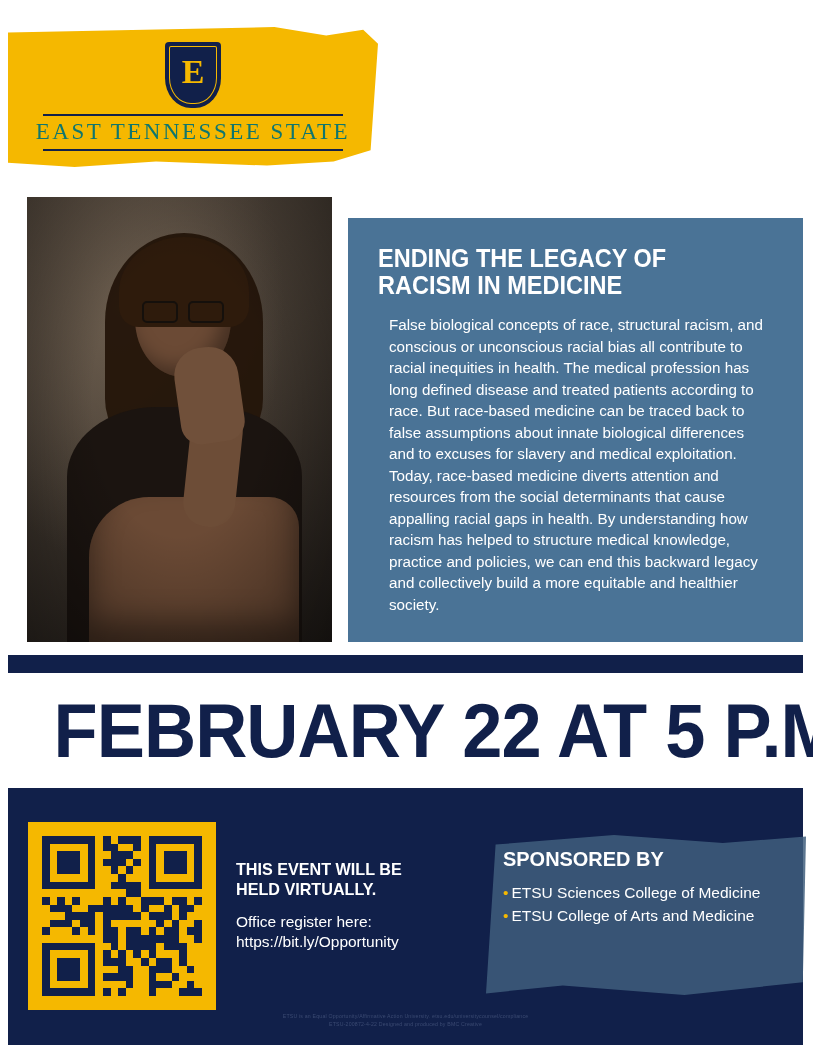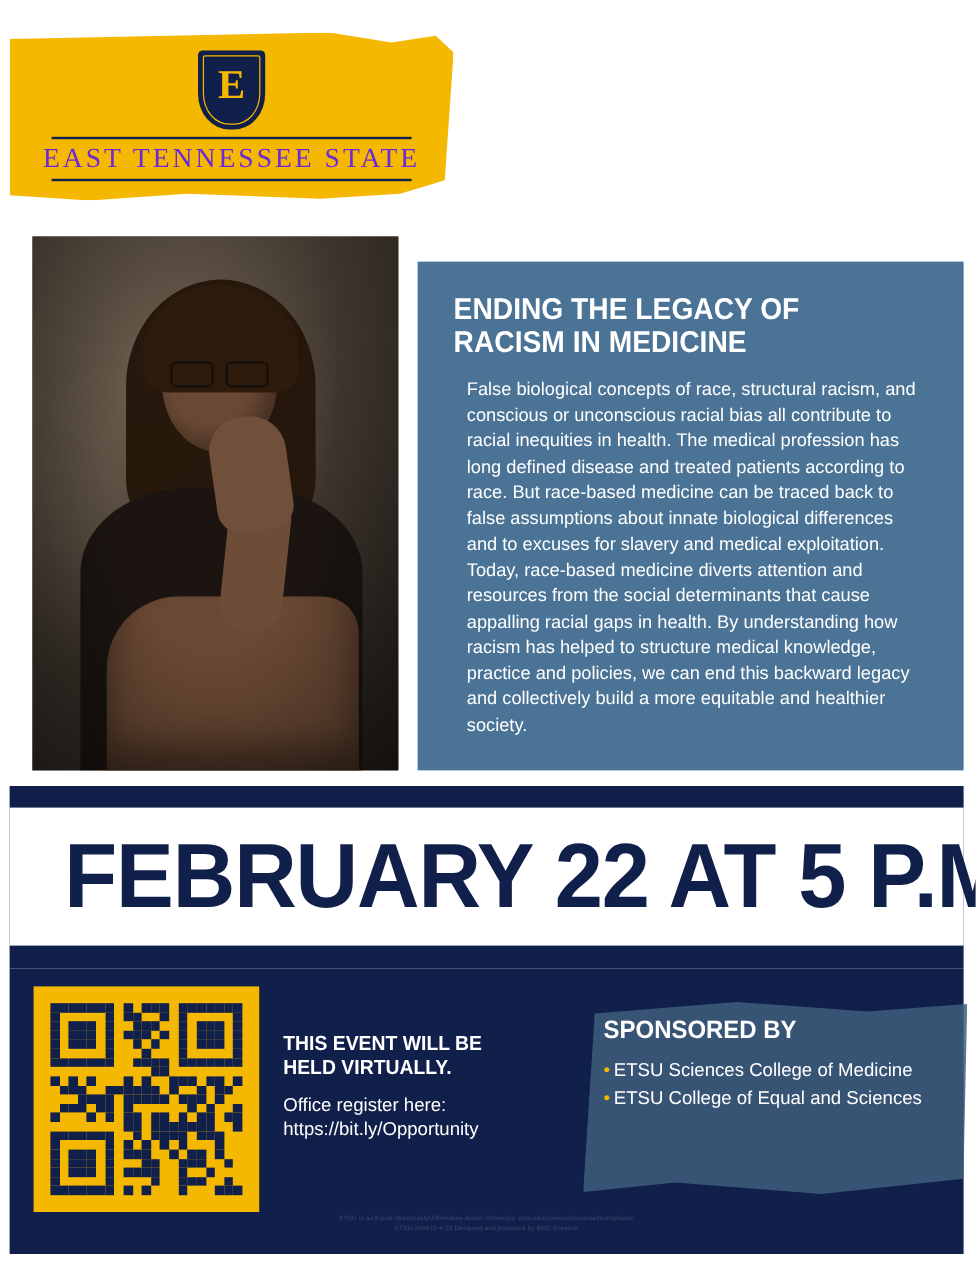--- a/index.html
+++ b/index.html
@@ -67,21 +67,21 @@
     font-weight: bold;
     font-size: 34px;
     line-height: 1;
     position: relative;
     top: -3px;
   }
   .etsu-name {
     font-family: "Liberation Serif", serif;
     font-size: 23px;
     letter-spacing: 2.5px;
-    color: #6d28d9;
+    color: #0f766e;
     font-weight: normal;
     white-space: nowrap;
   }
   .etsu-rule {
     width: 300px;
     height: 2px;
     background: #11204A;
     margin: 2px 0 3px 0;
   }
   .etsu-sub {
@@ -649,21 +649,21 @@
       <div class="virtual-title">THIS EVENT WILL BE</div>
       <div class="virtual-title" style="margin-top:-13px;">HELD VIRTUALLY.</div>
       <div class="virtual-text">Office register here:</div>
       <div class="virtual-text">https://bit.ly/Opportunity</div>
     </div>
 
     <div class="sponsor-wash"></div>
     <div class="sponsor-block">
       <div class="sponsor-title">SPONSORED BY</div>
       <div class="sponsor-item"><span class="dot">•</span><span>ETSU Sciences College of Medicine</span></div>
-      <div class="sponsor-item"><span class="dot">•</span><span>ETSU College of Equal and Sciences</span></div>
+      <div class="sponsor-item"><span class="dot">•</span><span>ETSU College of Arts and Medicine</span></div>
     </div>
 
     <div class="fine-print">
       <div>ETSU is an Equal Opportunity/Affirmative Action University.  etsu.edu/universitycounsel/compliance</div>
       <div>ETSU-200872-4-22   Designed and produced by BMC Creative</div>
     </div>
   </div>
 
 </div>
 

